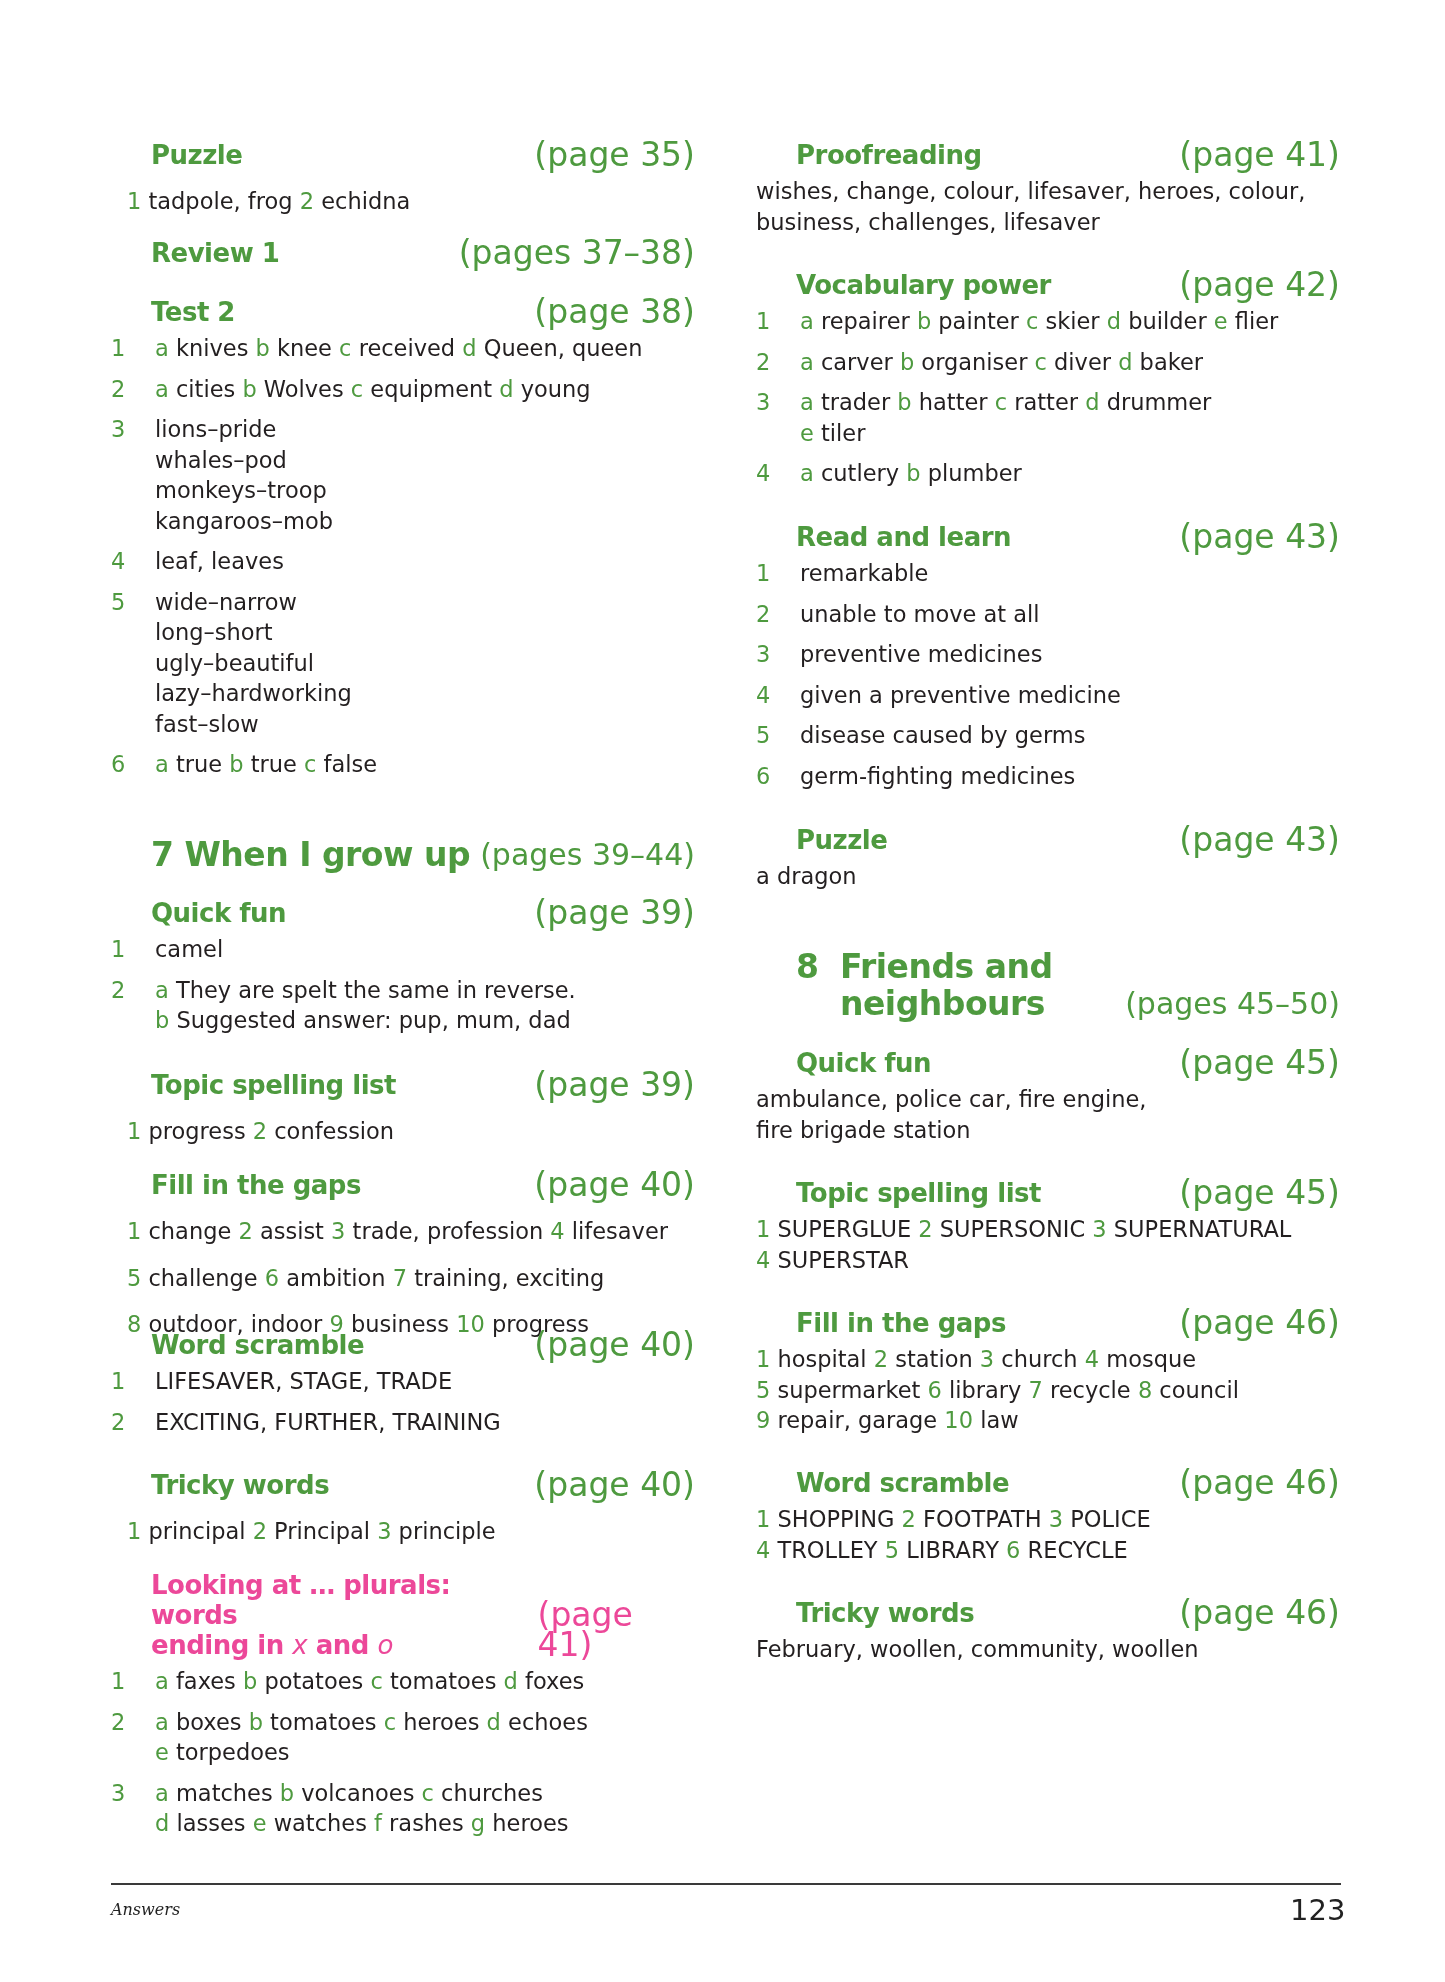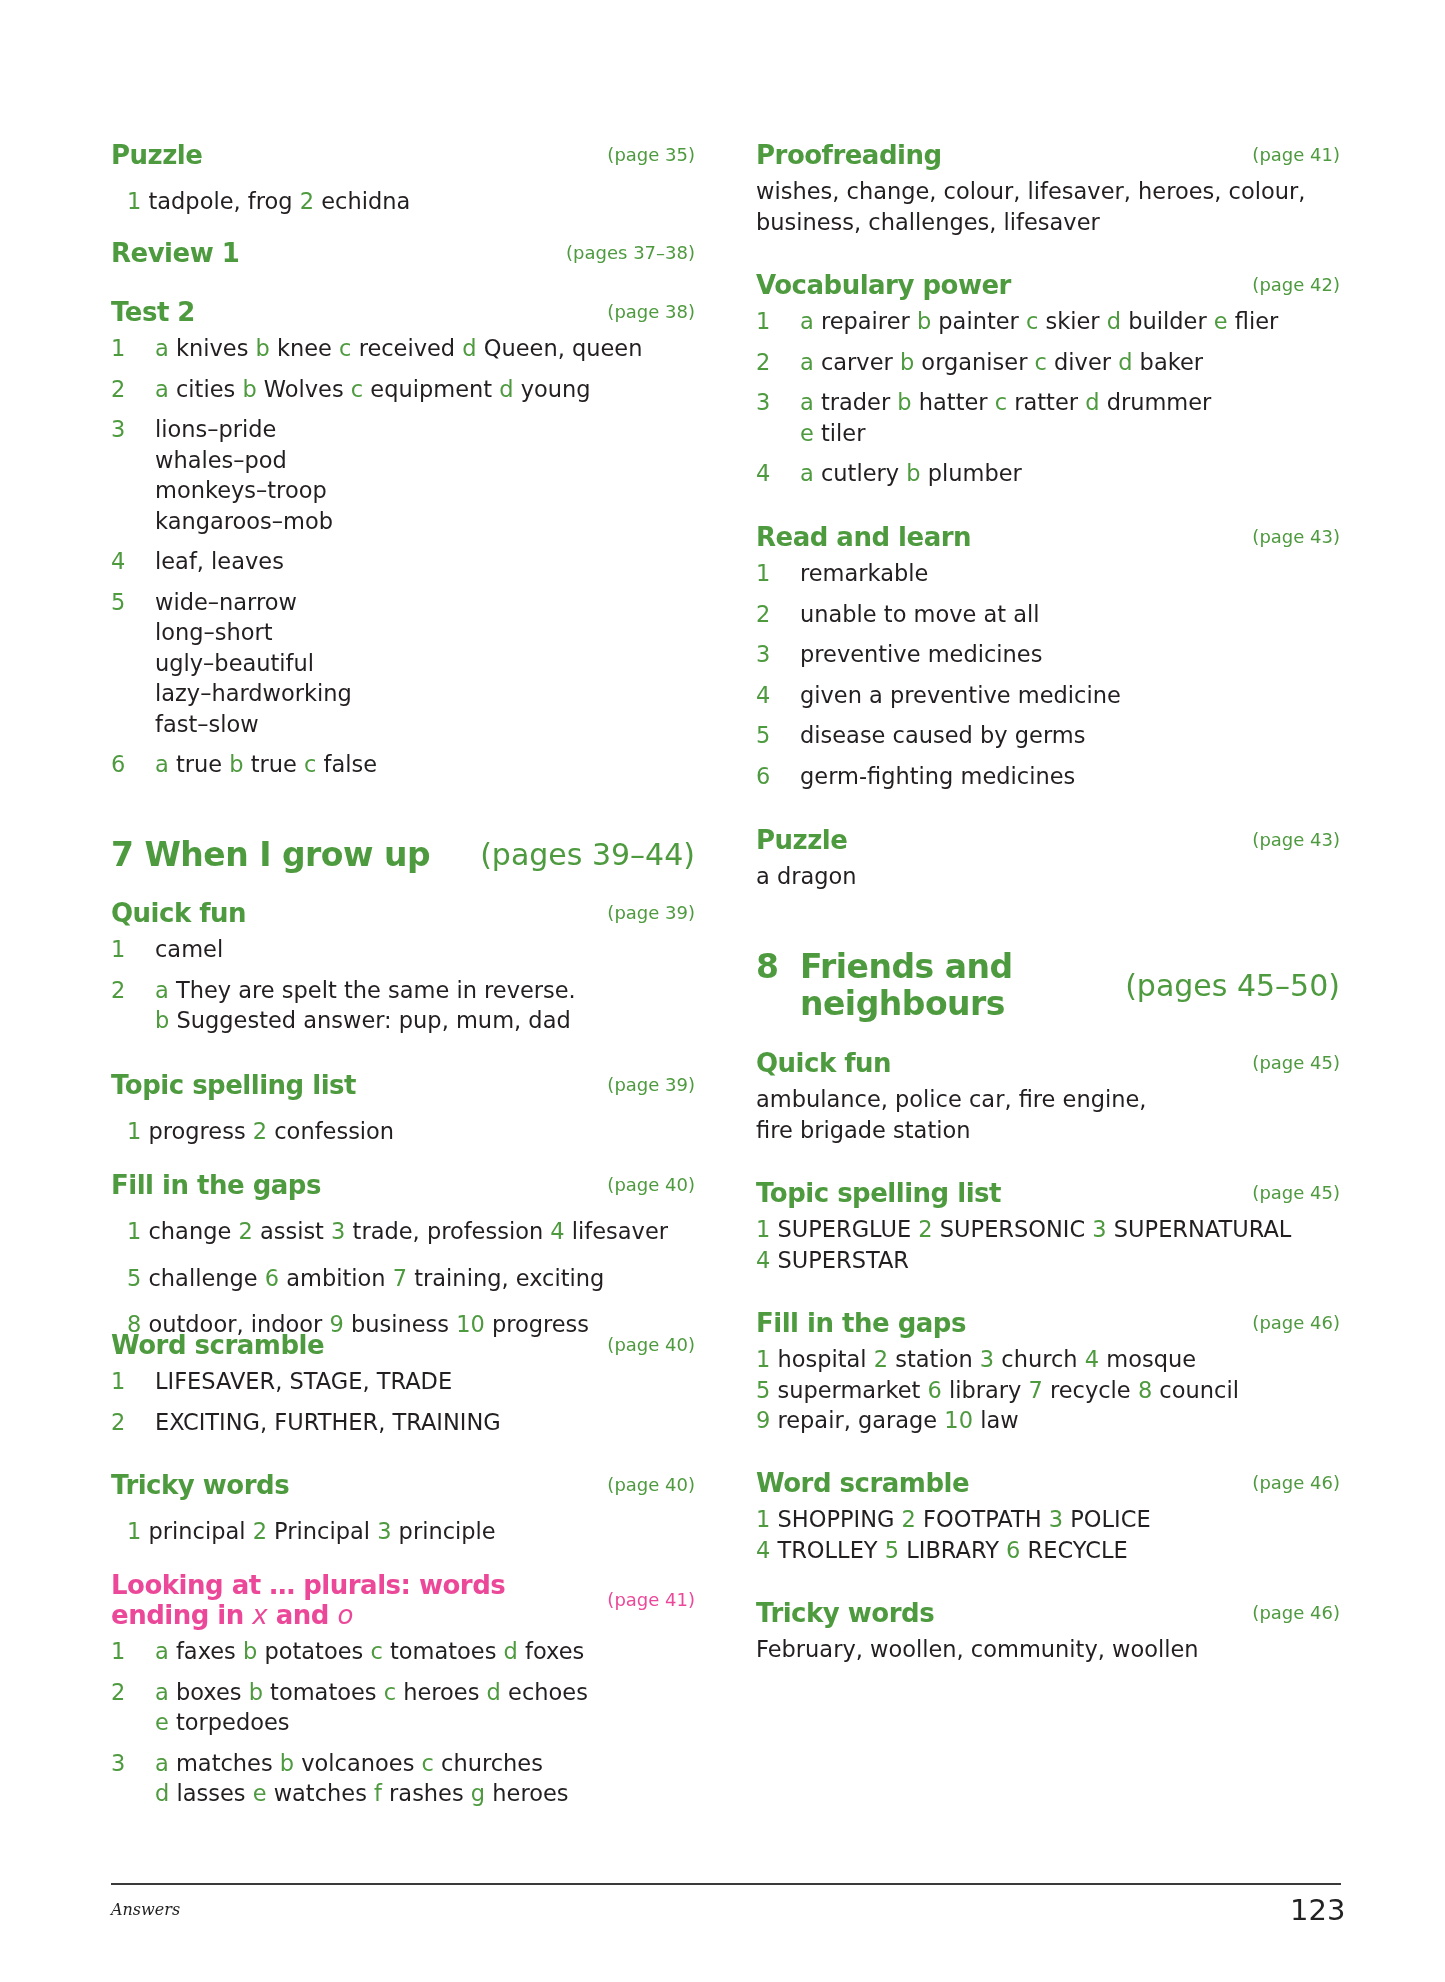--- a/index.html
+++ b/index.html
@@ -2,23 +2,23 @@
 <html><head>
 <meta charset="utf-8">
 <style>
   html, body { margin:0; padding:0; background:#ffffff; }
   body { width:1445px; height:1982px; position:relative; overflow:hidden;
          font-family:"DejaVu Sans", "Liberation Sans", sans-serif; color:#231f20; }
   .col { position:absolute; top:140px; }
   .col-left { left:111px; width:584px; }
   .col-right { left:756px; width:584px; }
   .sec { position:absolute; left:0; right:0; }
-  .head { display:flex; justify-content:space-between; align-items:center; color:#4e9a3f; }
+  .head { display:flex; justify-content:space-between; align-items:flex-end; color:#4e9a3f;margin-left:40px; }
   .head .title { font-weight:bold; font-size:26px; letter-spacing:-0.5px; line-height:30px; }
-  .head .page { font-size:18px; line-height:30px; font-weight:normal; }
+  .head .page { font-size:33px; line-height:30px; font-weight:normal; }
   .head.big .title { font-size:33px; line-height:37px; }
   .head.big .page { font-size:30px; line-height:37px; }
   .body { font-size:22.5px; line-height:30.5px; margin-top:6px; }
   .g { color:#4e9a3f; }
   .row { display:flex; margin-bottom:10px; }
   .row .num { width:44px; flex:none; color:#4e9a3f; }
   .row .txt { flex:1; }
   .para { margin:16px; }
   .footer-rule { position:absolute; left:111px; top:1883px; width:1230px; height:2px; background:#3a3a3a; }
   .footer-left { position:absolute; left:111px; top:1900px; font-family:"DejaVu Serif", serif; font-style:italic; font-size:16px; color:#222; }

